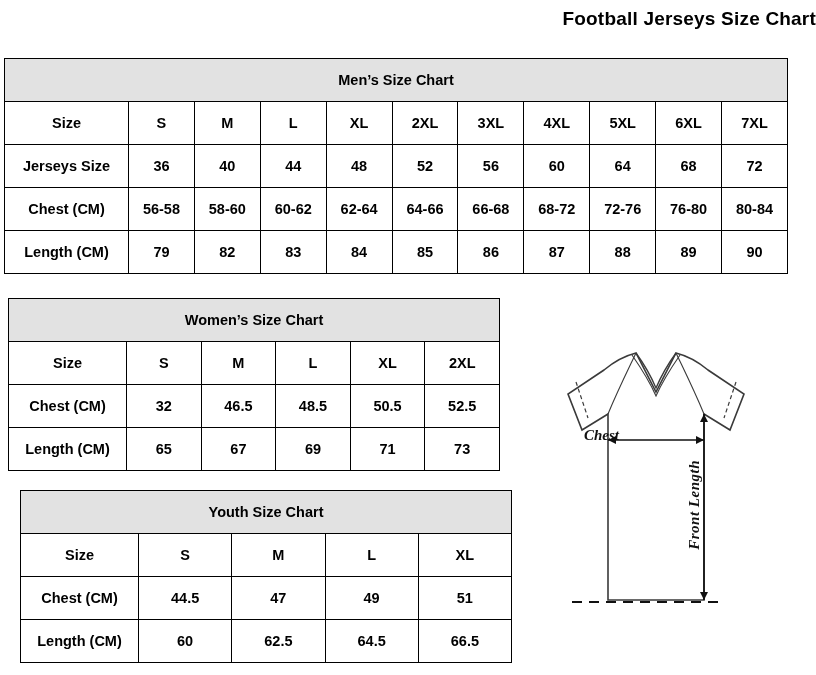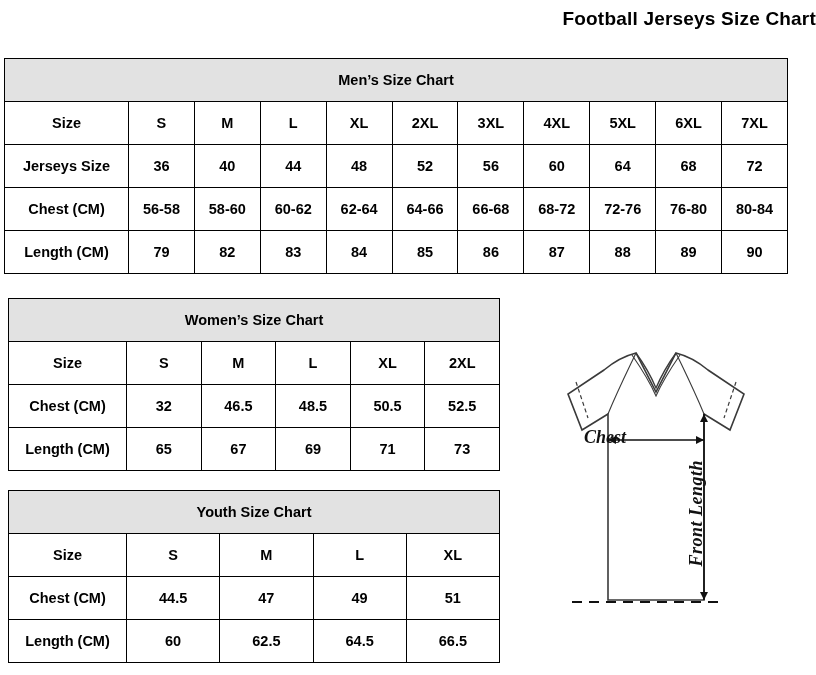--- a/index.html
+++ b/index.html
@@ -62,42 +62,42 @@
     left: 8px;
     top: 298px;
     width: 492px;
   }
   #womens-table { width: 492px; }
   #womens-table col.first { width: 118px; }
 
   
   #youth-wrap {
     position: absolute;
-    left: 8px;
+    left: 20px;
     top: 490px;
     width: 492px;
   }
   #youth-table { width: 492px; }
   #youth-table col.first { width: 118px; }
 
   
   #shirt-figure {
     position: absolute;
     left: 508px;
     top: 330px;
     width: 296px;
     height: 310px;
   }
   #shirt-figure svg { display: block; }
   .diagram-label {
     position: absolute;
     font-family: "Liberation Serif", serif;
     font-style: italic;
     font-weight: bold;
-    font-size: 18px;
+    font-size: 15px;
     color: #111111;
   }
   #chest-label {
     left: 76px;
     top: 97px;
   }
   #front-length-label {
     left: 178px;
     top: 130px;
     writing-mode: vertical-rl;

